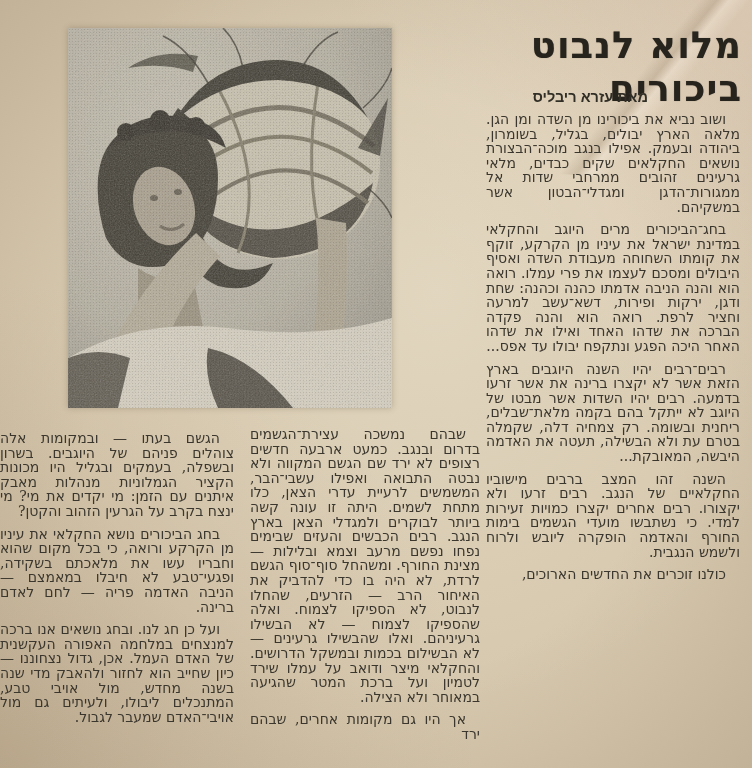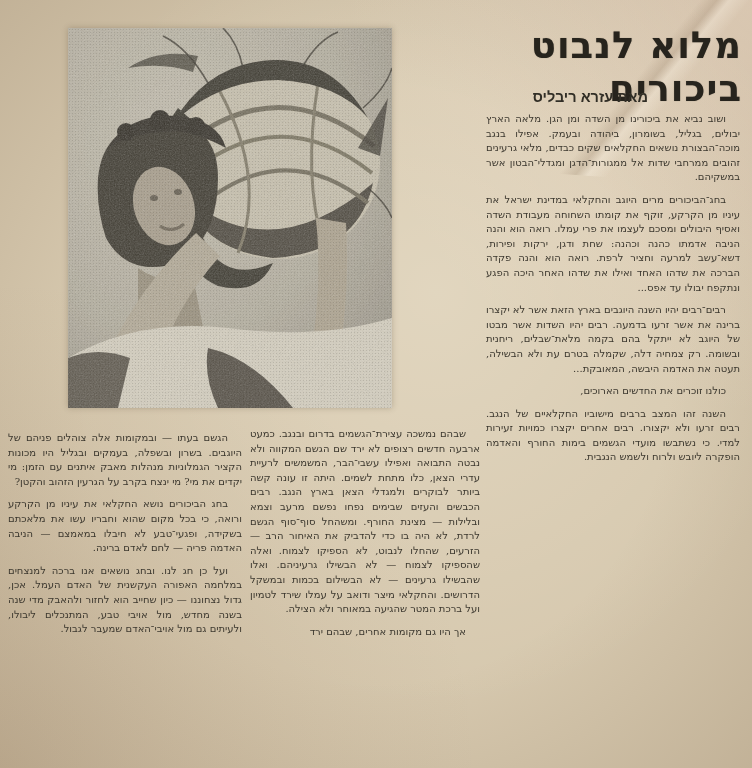--- a/index.html
+++ b/index.html
@@ -25,26 +25,26 @@
     font-size:37px;font-weight:700;color:#27241d;text-align:right;
     letter-spacing:1px;text-shadow:0 0 1px rgba(40,35,25,0.4);
   }
   .byline{
     position:absolute;top:89px;right:104px;
     font-family:Liberation Sans, sans-serif;
     font-size:14.5px;font-weight:700;color:#312e26;
   }
   .col{
     position:absolute;text-align:justify;color:#3b372e;overflow:hidden;
-    font-size:10px;line-height:14.6px;
+    font-size:14px;line-height:14.6px;
   }
   .col p{margin:0 0 8px 0;text-indent:14px;}
   .col-right{top:112px;left:486px;width:254px;height:632px;}
   .col-middle{top:427px;left:250px;width:230px;height:332px;}
-  .col-left{top:431px;left:8px;width:234px;height:334px;}
+  .col-left{top:431px;left:0;width:234px;height:334px;}
   .photo-wrap{
     position:absolute;top:28px;left:68px;width:324px;height:380px;
     box-shadow:0 0 6px rgba(60,45,25,0.25);
   }
   .photo-wrap svg{display:block;}
   .halftone{
     position:absolute;inset:0;pointer-events:none;opacity:0.14;
     background-image:radial-gradient(circle, #2e2b24 0.7px, rgba(0,0,0,0) 0.8px);
     background-size:3px 3px;
   }
@@ -124,22 +124,22 @@
     <rect width="324" height="380" fill="#c3b294" opacity="0.10"></rect>
     <rect width="324" height="380" filter="url(#noise)" opacity="0.32"></rect>
   </svg>
   <div class="halftone"></div>
 </div>
 
 <div class="col col-right">
   <p>ושוב נביא את ביכורינו מן השדה ומן הגן. מלאה הארץ יבולים, בגליל, בשומרון, ביהודה ובעמק. אפילו בנגב מוכה־הבצורת נושאים החקלאים שקים כבדים, מלאי גרעינים זהובים ממרחבי שדות אל ממגורות־הדגן ומגדלי־הבטון אשר במשקיהם.</p>
   <p>בחג־הביכורים מרים היוגב והחקלאי במדינת ישראל את עיניו מן הקרקע, זוקף את קומתו השחוחה מעבודת השדה ואסיף היבולים ומסכם לעצמו את פרי עמלו. רואה הוא והנה הניבה אדמתו כהנה וכהנה: שחת ודגן, ירקות ופירות, דשא־עשב למרעה וחציר לרפת. רואה הוא והנה פקדה הברכה את שדהו האחד ואילו את שדהו האחר היכה הפגע ונתקפח יבולו עד אפס...</p>
   <p>רבים־רבים יהיו השנה היוגבים בארץ הזאת אשר לא יקצרו ברינה את אשר זרעו בדמעה. רבים יהיו השדות אשר מבטו של היוגב לא ייתקל בהם בקמה מלאת־שבלים, ריחנית ובשומה. רק צמחיה דלה, שקמלה בטרם עת ולא הבשילה, תעטה את האדמה היבשה, המאובקת...</p>
+  <p>השנה זהו המצב ברבים מישוביו החקלאיים של הנגב. רבים זרעו ולא יקצורו. רבים אחרים יקצרו כמויות זעירות למדי. כי נשתבשו מועדי הגשמים בימות החורף והאדמה הופקרה ליובש ולרוח ולשמש הנגבית.</p>
   <p>כולנו זוכרים את החדשים הארוכים,</p>
-  <p>השנה זהו המצב ברבים מישוביו החקלאיים של הנגב. רבים זרעו ולא יקצורו. רבים אחרים יקצרו כמויות זעירות למדי. כי נשתבשו מועדי הגשמים בימות החורף והאדמה הופקרה ליובש ולרוח ולשמש הנגבית.</p>
 </div>
 
 <div class="col col-middle">
   <p>שבהם נמשכה עצירת־הגשמים בדרום ובנגב. כמעט ארבעה חדשים רצופים לא ירד שם הגשם המקווה ולא נבטה התבואה ואפילו עשבי־הבר, המשמשים לרעיית עדרי הצאן, כלו מתחת לשמים. היתה זו עונה קשה ביותר לבוקרים ולמגדלי הצאן בארץ הנגב. רבים הכבשים והעזים שבימים נפחו נפשם מרעב וצמא ובלילות — מצינת החורף. ומשהחל סוף־סוף הגשם לרדת, לא היה בו כדי להדביק את האיחור הרב — הזרעים, שהחלו לנבוט, לא הספיקו לצמוח. ואלה שהספיקו לצמוח — לא הבשילו גרעיניהם. ואלו שהבשילו גרעינים — לא הבשילום בכמות ובמשקל הדרושים. והחקלאי מיצר ודואב על עמלו שירד לטמיון ועל ברכת המטר שהגיעה במאוחר ולא הצילה.</p>
   <p>אך היו גם מקומות אחרים, שבהם ירד</p>
 </div>
 
 <div class="col col-left">
   <p>הגשם בעתו — ובמקומות אלה צוהלים פניהם של היוגבים. בשרון ובשפלה, בעמקים ובגליל היו מכונות הקציר הגמלוניות מנהלות מאבק איתנים עם הזמן: מי יקדים את מי? מי ינצח בקרב על הגרעין הזהוב והקטן?</p>
   <p>בחג הביכורים נושא החקלאי את עיניו מן הקרקע ורואה, כי בכל מקום שהוא וחבריו עשו את מלאכתם בשקידה, ופגעי־טבע לא חיבלו במאמצם — הניבה האדמה פריה — לחם לאדם ברינה.</p>

